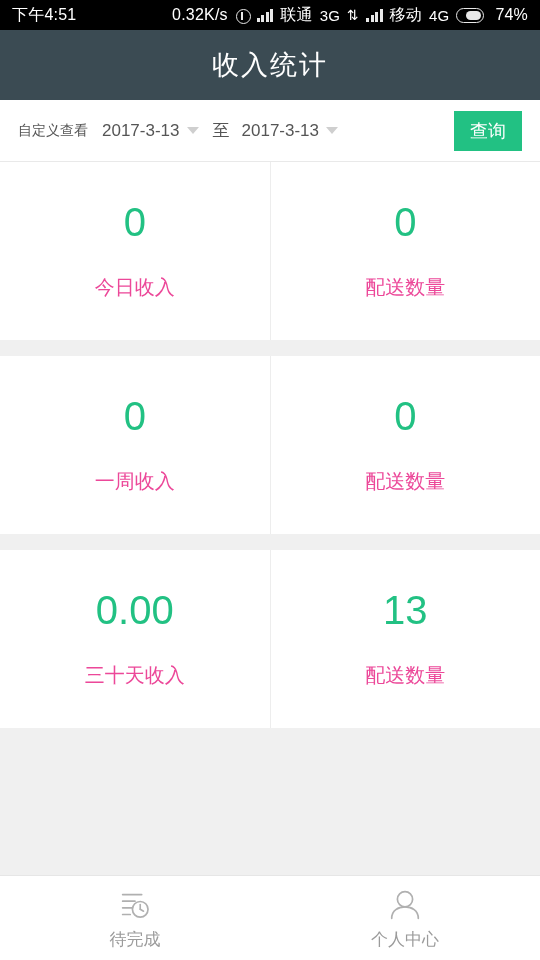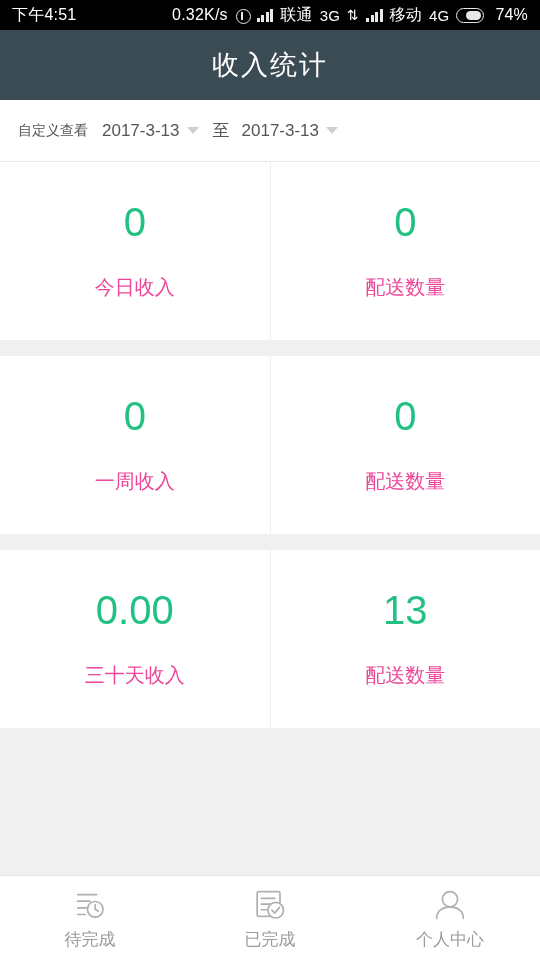--- a/index.html
+++ b/index.html
@@ -167,20 +167,21 @@
       <span class="caret"></span>
     </span>
 
     <span class="between">至</span>
 
     <span class="date-select" style="margin-left:0;">
       <span class="date-value">2017-3-13</span>
       <span class="caret"></span>
     </span>
 
+    <button class="query-btn">查询</button>
   </div>
 
   <div class="stats">
 
     <div class="stat-row">
       <div class="stat-cell left">
         <div class="stat-value">0</div>
         <div class="stat-label">今日收入</div>
       </div>
       <div class="stat-cell">
@@ -226,33 +227,20 @@
         </g>
         <circle cx="25.5" cy="24.5" r="8.2" fill="none" stroke="#b0b0b0" stroke-width="1.8"></circle>
         <g stroke="#b0b0b0" stroke-width="1.7" stroke-linecap="round">
           <line x1="25.5" y1="19.5" x2="25.5" y2="24.5"></line>
           <line x1="25.5" y1="24.5" x2="29" y2="26.5"></line>
         </g>
       </svg>
       <span class="tab-label">待完成</span>
     </div>
 
-    <div class="tab">
-      <svg class="tab-icon" viewBox="0 0 40 40">
-        <rect x="6.5" y="6" width="24" height="26" rx="1.5" fill="none" stroke="#b0b0b0" stroke-width="1.8"></rect>
-        <g fill="none" stroke="#b0b0b0" stroke-width="1.8" stroke-linecap="round">
-          <line x1="11" y1="13" x2="25" y2="13"></line>
-          <line x1="11" y1="19" x2="21" y2="19"></line>
-          <line x1="11" y1="25" x2="16" y2="25"></line>
-        </g>
-        <circle cx="26" cy="25.5" r="8.2" fill="#fff" stroke="#b0b0b0" stroke-width="1.8"></circle>
-        <polyline points="22,25.5 25,28.5 30,22.5" fill="none" stroke="#b0b0b0" stroke-width="1.8" stroke-linecap="round" stroke-linejoin="round"></polyline>
-      </svg>
-      <span class="tab-label">已完成</span>
-    </div>
 
 
     <div class="tab">
       <svg class="tab-icon" viewBox="0 0 40 40">
         <circle cx="20" cy="14" r="8" fill="none" stroke="#b0b0b0" stroke-width="1.8"></circle>
         <path d="M6 34 C6 25.5 13 22 20 22 C27 22 34 25.5 34 34" fill="none" stroke="#b0b0b0" stroke-width="1.8" stroke-linecap="round"></path>
       </svg>
       <span class="tab-label">个人中心</span>
     </div>
 

